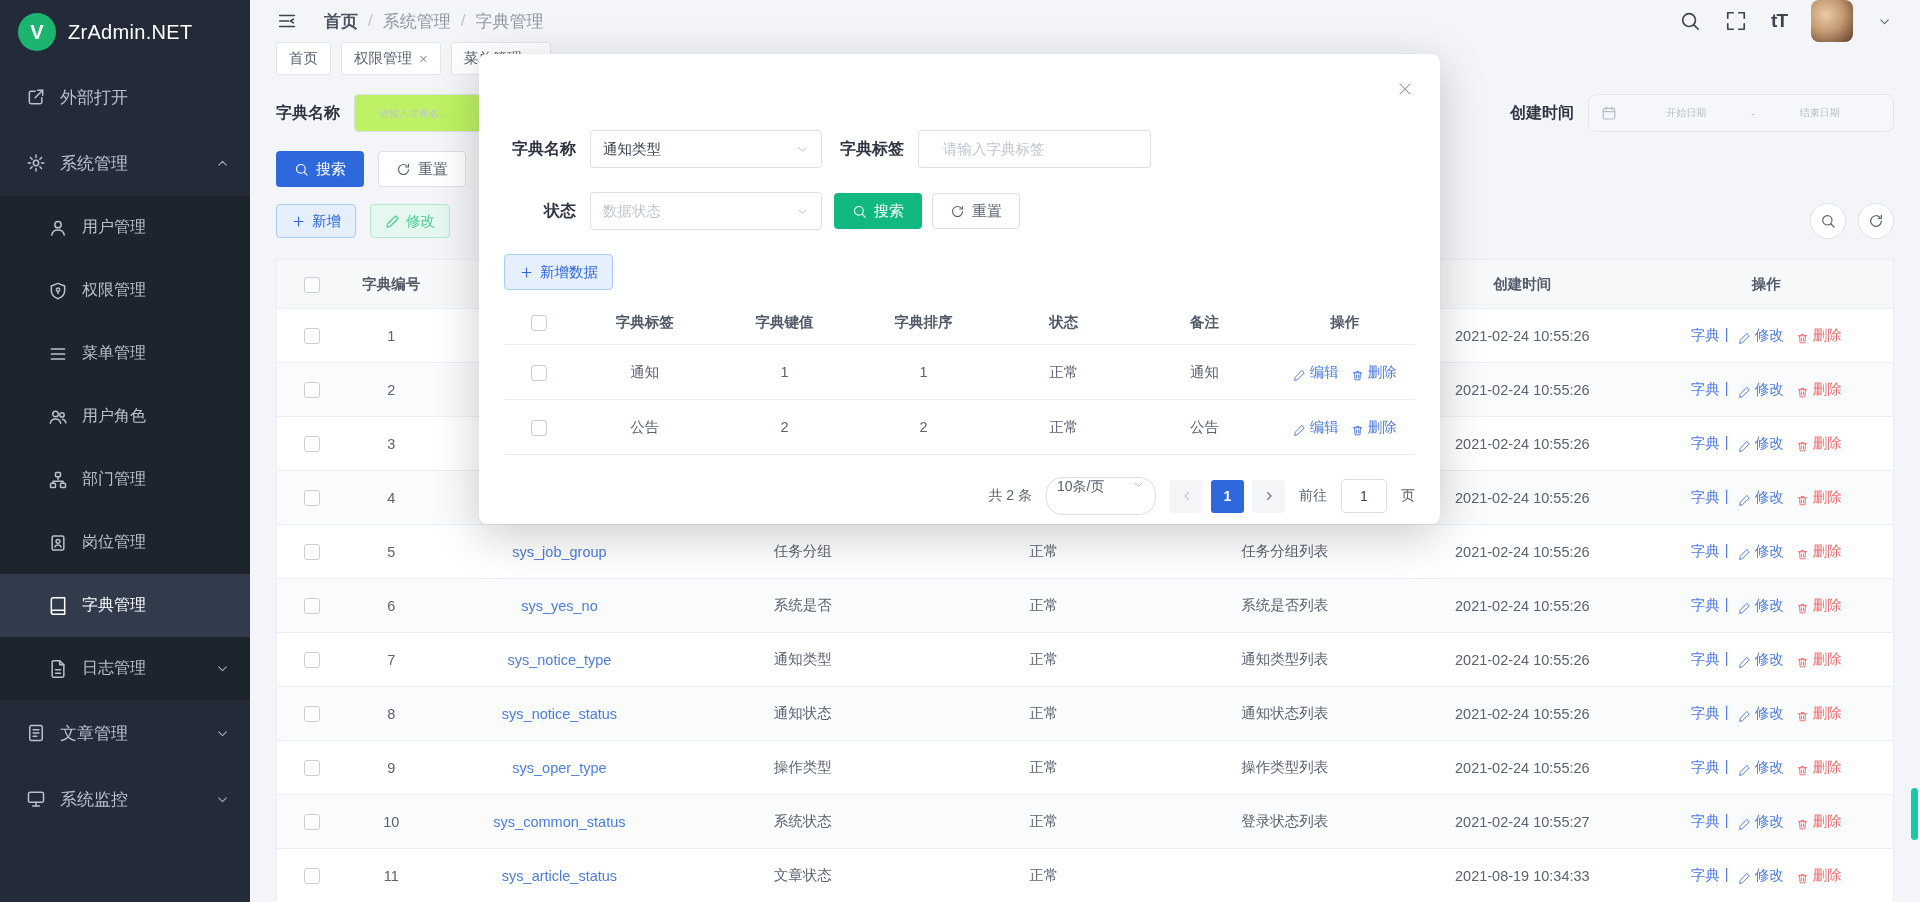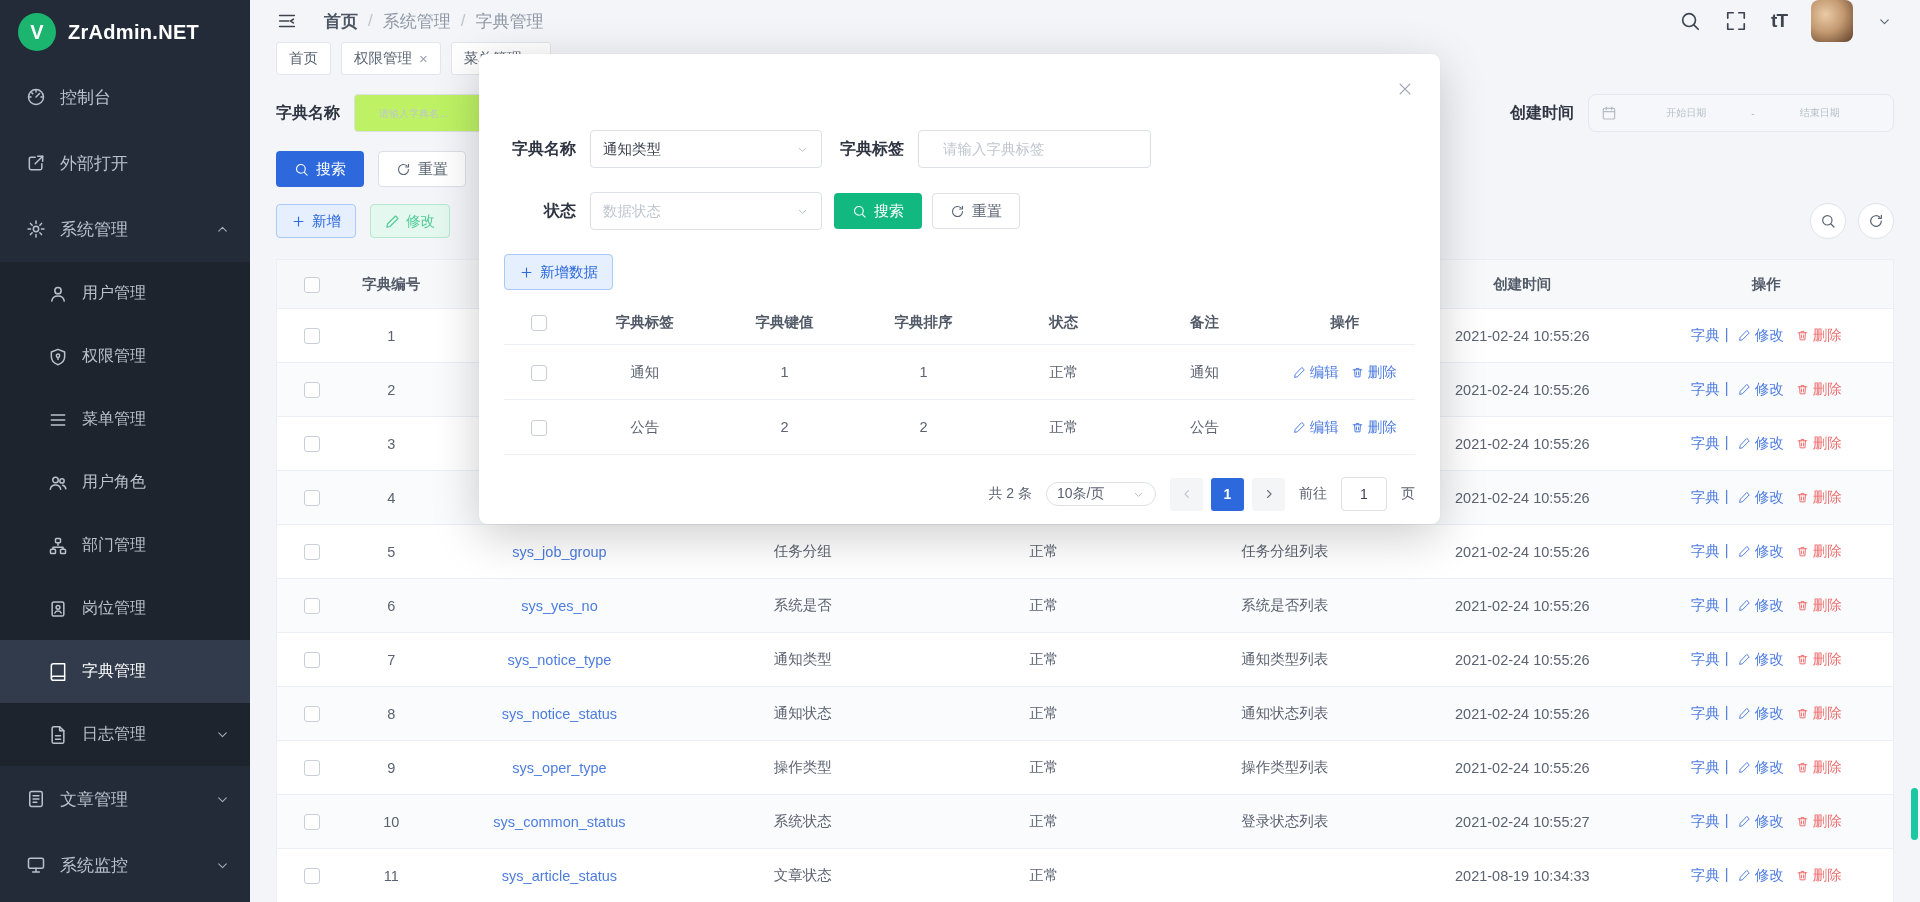--- a/index.html
+++ b/index.html
@@ -8,21 +8,21 @@
     font-family:"Liberation Sans","DejaVu Sans",sans-serif;
     background:#f3f5f8;color:#333;
   }
   svg{fill:none;stroke:currentColor;stroke-width:1.8;stroke-linecap:round;stroke-linejoin:round;display:block}
   .app{display:flex;width:100%;height:100%}
 
   
   .sidebar{width:250px;flex-shrink:0;background:#242b38;color:#b9c2cc;display:flex;flex-direction:column;overflow:hidden}
   .logo{height:64px;display:flex;align-items:center;gap:12px;padding:0 18px;cursor:pointer}
   .logo-badge{width:38px;height:38px;border-radius:50%;background:#1bb570;color:#fff;display:flex;align-items:center;justify-content:center;font-weight:bold;font-size:20px;flex-shrink:0}
-  .logo-text{color:#fff;font-size:20px;font-weight:bold;letter-spacing:.3px;white-space:nowrap}
+  .logo-text{color:#fff;font-size:20px;font-weight:normal;letter-spacing:.3px;white-space:nowrap}
   .menu{flex:1;overflow:hidden}
   .menu-item{height:66px;display:flex;align-items:center;gap:14px;padding:0 20px 0 26px;font-size:17px;cursor:pointer;white-space:nowrap}
   .menu-item.is-sub{background:#1e242e;height:63px;padding-left:48px;font-size:16px}
   .menu-item.is-active{background:#313b4c;color:#fff}
   .mi-icon{width:20px;height:20px;display:inline-flex;flex-shrink:0}
   .mi-icon svg{width:20px;height:20px}
   .mi-label{flex:1;overflow:hidden;text-overflow:ellipsis}
   .mi-chevron{margin-left:auto;display:inline-flex;opacity:.85}
   .mi-chevron svg{width:15px;height:15px}
 
@@ -76,21 +76,21 @@
   .round-btn svg{width:16px;height:16px}
   .round-btn + .round-btn{margin-left:-2px}
 
   
   .grid{width:100%;border-collapse:collapse;background:#fff;table-layout:fixed;border:1px solid #ebeef5;font-size:14.5px;color:#5b6270}
   .grid th{height:46px;background:#f7f8fa;color:#525a68;font-weight:bold;border-bottom:1px solid #ebeef5;text-align:center;font-size:14.5px;overflow:hidden;white-space:nowrap}
   .grid td{height:51px;border-bottom:1px solid #ebeef5;text-align:center;overflow:hidden;white-space:nowrap;text-overflow:ellipsis}
   .grid tbody tr:nth-child(even){background:#fafbfc}
   .cb{width:16px;height:16px;border:1px solid #c9ced8;border-radius:3px;background:#fff;display:inline-block;vertical-align:middle;cursor:pointer;box-sizing:border-box}
   .cell-link{color:#4d7ce0;cursor:pointer}
-  .op-link{color:#4d7ce0;display:inline-flex;align-items:center;gap:4px;cursor:pointer;margin:0 4px;vertical-align:middle}
+  .op-link{color:#4d7ce0;display:inline-flex;align-items:flex-end;gap:4px;cursor:pointer;margin:0 4px;vertical-align:middle}
   .op-link.danger{color:#ee6f6f}
   .op-sep{color:#4d7ce0;margin:0 1px}
   .oic{display:inline-flex}
   .oic svg{width:13px;height:13px}
 
   
   .modal{position:absolute;left:479px;top:54px;width:961px;height:470px;background:#fff;border-radius:8px;box-shadow:0 12px 48px rgba(0,0,0,.2),0 0 1px rgba(0,0,0,.1);z-index:60;padding:0 25px;box-sizing:border-box}
   .modal-close{position:absolute;top:26px;right:26px;width:18px;height:18px;color:#9aa2ae;cursor:pointer}
   .modal-close svg{width:18px;height:18px;stroke-width:1.6}
   .m-form{padding-top:76px}
@@ -107,21 +107,21 @@
   .m-row .btn.teal{margin-left:12px}
   .m-row .btn.plain{margin-left:10px}
   .modal .chip.blue{height:36px}
   .modal-grid{border:none;margin-top:10px}
   .modal-grid th{background:#fff;height:42px}
   .modal-grid td{height:52px}
   .modal-grid tbody tr:nth-child(even){background:#fff}
 
   .pagination{display:flex;align-items:center;justify-content:flex-end;gap:14px;margin-top:22px;font-size:14px;color:#5b6270}
   .pg-total{color:#5b6270}
-  .pg-size{width:110px;height:24px;border:1px solid #dcdfe6;border-radius:16px;display:flex;align-items:center;justify-content:space-between;padding:0 10px;background:#fff;cursor:pointer;box-sizing:border-box;color:#5b6270}
+  .pg-size{width:110px;height:38px;border:1px solid #dcdfe6;border-radius:16px;display:flex;justify-content:space-between;padding:0 10px;background:#fff;cursor:pointer;box-sizing:border-box;color:#5b6270}
   .pg-group{display:flex;align-items:center;gap:8px}
   .pg-btn{min-width:33px;height:33px;border-radius:3px;background:#f4f5f7;display:inline-flex;align-items:center;justify-content:center;color:#6b7280;cursor:pointer;font-size:14px}
   .pg-btn svg{width:14px;height:14px;stroke-width:2}
   .pg-btn.disabled{color:#c3c8d0}
   .pg-btn.active{background:#2d68dc;color:#fff;font-weight:bold}
   .pg-input{width:46px;height:34px;border:1px solid #dcdfe6;border-radius:4px;text-align:center;font-size:14px;color:#3c4350;outline:none;box-sizing:border-box}
 
   .scroll-thumb{position:absolute;right:2px;top:788px;width:7px;height:52px;border-radius:4px;background:#1ac9a2;z-index:80;cursor:pointer}
 </style>
 </head>
@@ -129,30 +129,20 @@
 
 <div class="app">
 
   <aside class="sidebar">
     <div class="logo">
       <span class="logo-badge">V</span>
       <span class="logo-text">ZrAdmin.NET</span>
     </div>
     <nav class="menu">
 
-        <div class="menu-item">
-          <span class="mi-icon">
-            <svg viewBox="0 0 24 24">
-              <circle cx="12" cy="12" r="9"></circle>
-              <path d="M12 12l4.2-4.2M12 4v2M20 12h-2M4 12h2M6.9 6.9l1.3 1.3"></path>
-            </svg>
-          </span>
-          <span class="mi-label">控制台</span>
-          <span class="mi-chevron"></span>
-        </div>
 
         <div class="menu-item">
           <span class="mi-icon">
             <svg viewBox="0 0 24 24">
               <path d="M11 5H6a2 2 0 0 0-2 2v11a2 2 0 0 0 2 2h11a2 2 0 0 0 2-2v-5"></path>
               <path d="M14 4h6v6"></path>
               <path d="M20 4 11 13"></path>
             </svg>
           </span>
           <span class="mi-label">外部打开</span>

